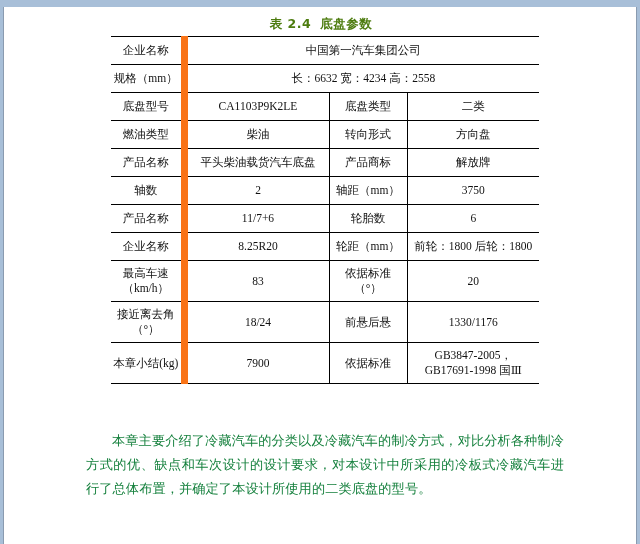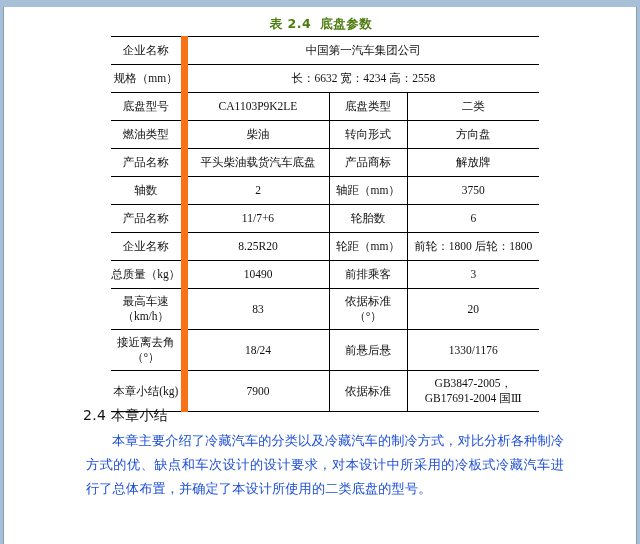--- a/index.html
+++ b/index.html
@@ -111,21 +111,21 @@
     font-family: "DejaVu Sans", "Liberation Sans", sans-serif;
     letter-spacing: 0.3px;
   }
   .body-para {
     position: absolute;
     left: 82px;
     top: 422px;
     width: 478px;
     font-size: 13.2px;
     line-height: 24px;
-    color: #1d4ed8;
+    color: #15803d;
     text-align: justify;
     text-indent: 26px;
     font-family: "DejaVu Sans", "Liberation Sans", sans-serif;
     letter-spacing: 0.1px;
   }
 </style>
 </head>
 <body>
 
 <div id="viewer">
@@ -185,26 +185,20 @@
           <td class="sep-r">轮胎数</td>
           <td>6</td>
         </tr>
         <tr>
           <td class="lbl">企业名称</td>
           <td class="sep-r">8.25R20</td>
           <td class="sep-r">轮距（mm）</td>
           <td>前轮：1800 后轮：1800</td>
         </tr>
         <tr>
-          <td class="lbl">总质量（kg）</td>
-          <td class="sep-r">10490</td>
-          <td class="sep-r">前排乘客</td>
-          <td>3</td>
-        </tr>
-        <tr>
           <td class="lbl two-line">
             <span class="cell-line">最高车速</span>
             <span class="cell-line">（km/h）</span>
           </td>
           <td class="sep-r two-line">
             <span class="cell-line">83</span>
           </td>
           <td class="sep-r two-line">
             <span class="cell-line">依据标准</span>
             <span class="cell-line">（°）</span>
@@ -233,24 +227,23 @@
             <span class="cell-line">本章小结(kg)</span>
           </td>
           <td class="sep-r two-line">
             <span class="cell-line">7900</span>
           </td>
           <td class="sep-r two-line">
             <span class="cell-line">依据标准</span>
           </td>
           <td class="two-line">
             <span class="cell-line">GB3847-2005，</span>
-            <span class="cell-line">GB17691-2004 国Ⅲ</span>
+            <span class="cell-line">GB17691-1998 国Ⅲ</span>
           </td>
         </tr>
       </tbody>
     </table>
 
-    <div class="section-heading">2.4 本章小结</div>
 
     <div class="body-para">本章主要介绍了冷藏汽车的分类以及冷藏汽车的制冷方式，对比分析各种制冷方式的优、缺点和车次设计的设计要求，对本设计中所采用的冷板式冷藏汽车进行了总体布置，并确定了本设计所使用的二类底盘的型号。</div>
 
   </div>
 </div>
 
 </body></html>

